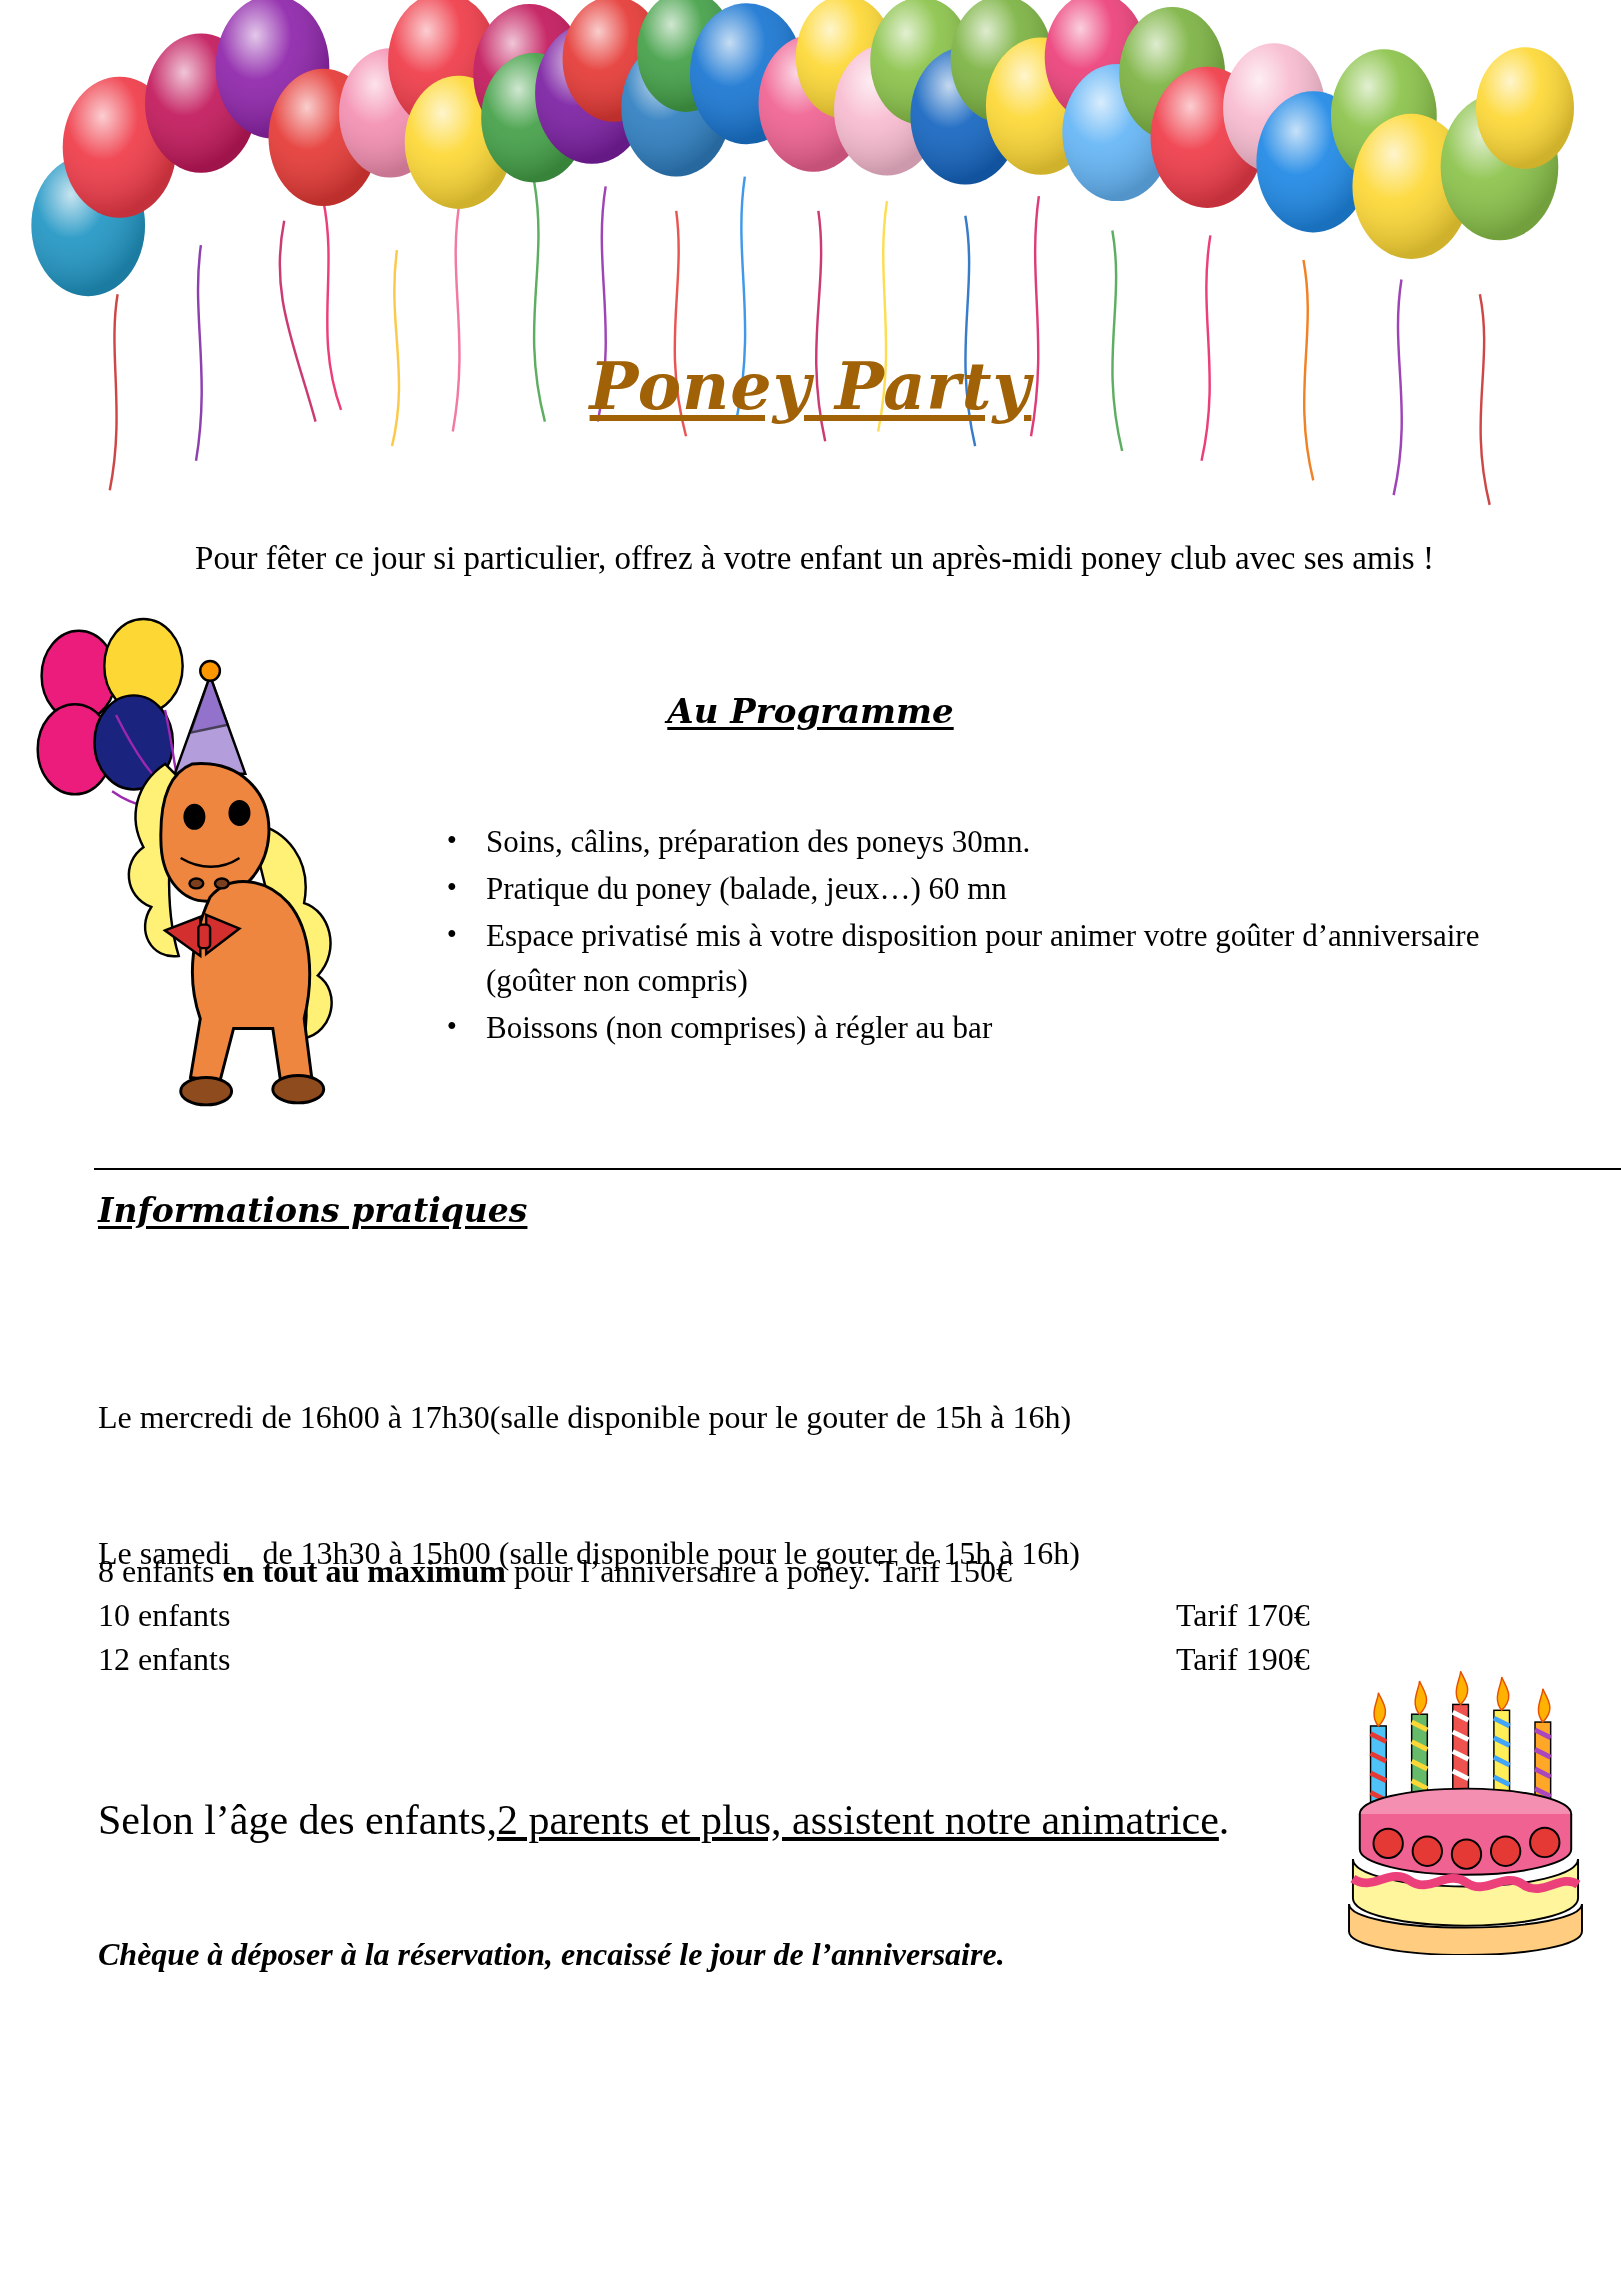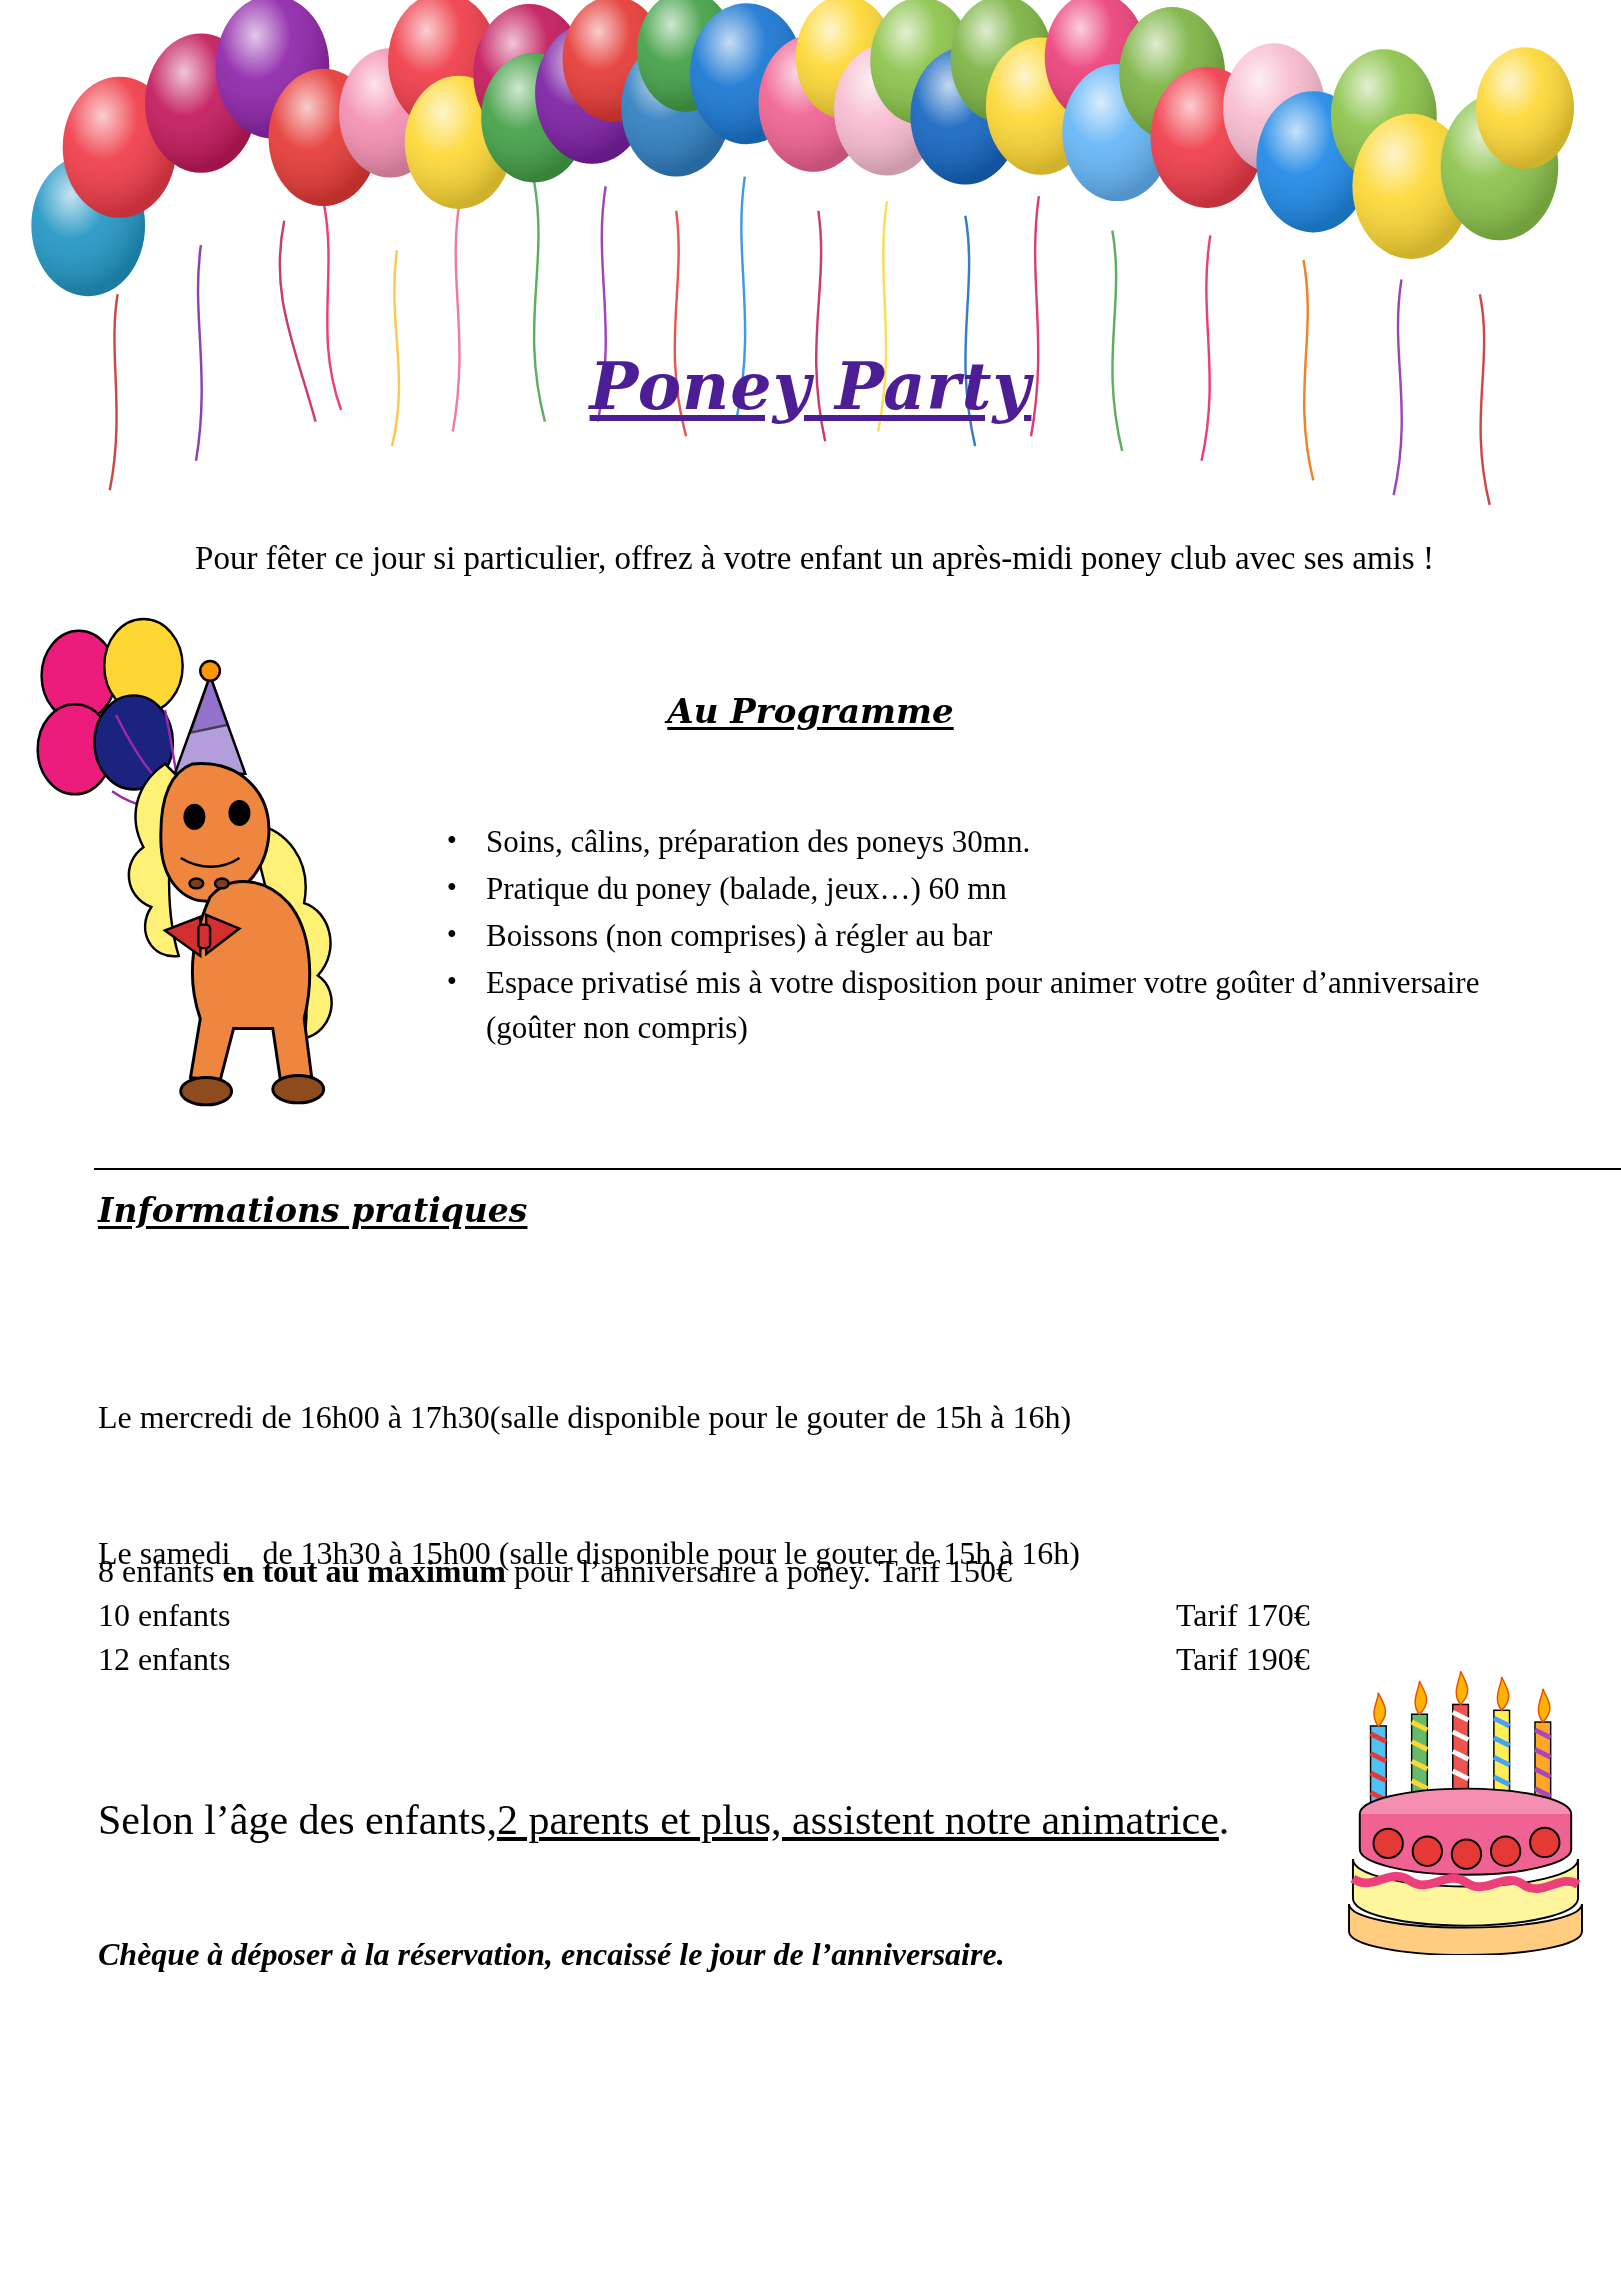--- a/index.html
+++ b/index.html
@@ -33,21 +33,21 @@
     top: 348px;
     width: 1621px;
     text-align: center;
     font-family: "DejaVu Serif", serif;
     font-style: italic;
     font-weight: bold;
     font-size: 65px;
     letter-spacing: 1px;
     text-decoration: underline;
     text-underline-offset: 5.9px;
-    color: #4c1d95;
+    color: #a16207;
   }
 
   
   .intro {
     position: absolute;
     left: 94px;
     top: 537px;
     width: 1441px;
     text-align: center;
     font-size: 33px;
@@ -338,22 +338,22 @@
     <path d="M226 318 L192 304 L192 344 Z"></path>
     <rect x="184" y="314" width="12" height="24" rx="4"></rect>
   </g>
 </svg>
 
 <div class="prog-head">Au Programme</div>
 
 <ul class="prog-list">
   <li>Soins, câlins, préparation des poneys 30mn.</li>
   <li>Pratique du poney (balade, jeux…) 60 mn</li>
+  <li>Espace privatisé mis à votre disposition pour animer votre goûter d’anniversaire (goûter non compris)</li>
   <li>Boissons (non comprises) à régler au bar</li>
-  <li>Espace privatisé mis à votre disposition pour animer votre goûter d’anniversaire (goûter non compris)</li>
 </ul>
 
 <div class="divider"></div>
 
 <div class="infos-head">Informations pratiques</div>
 
 <div class="schedule">
   <div>Le mercredi de 16h00 à 17h30(salle disponible pour le gouter de 15h à 16h)</div>
   <div>Le samedi    de 13h30 à 15h00 (salle disponible pour le gouter de 15h à 16h)</div>
 </div>

